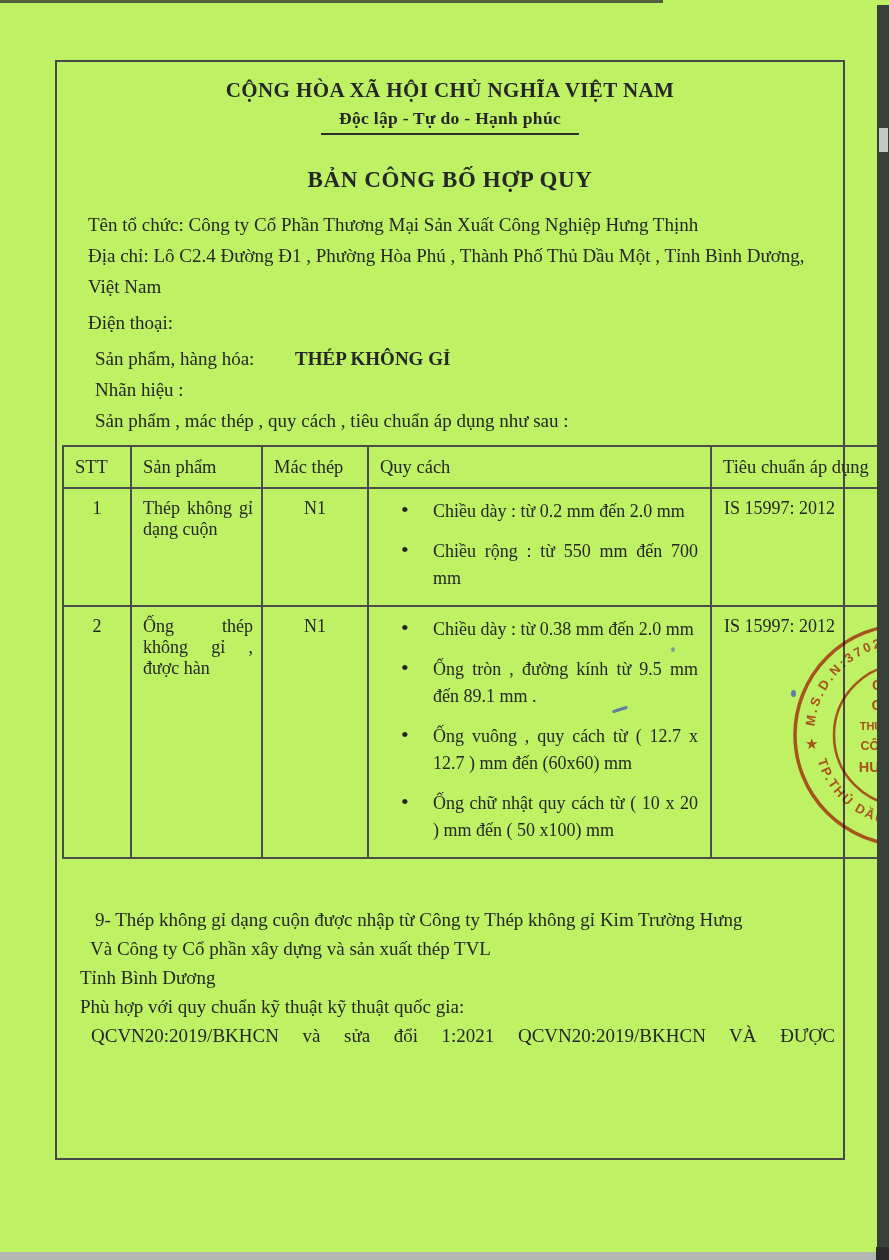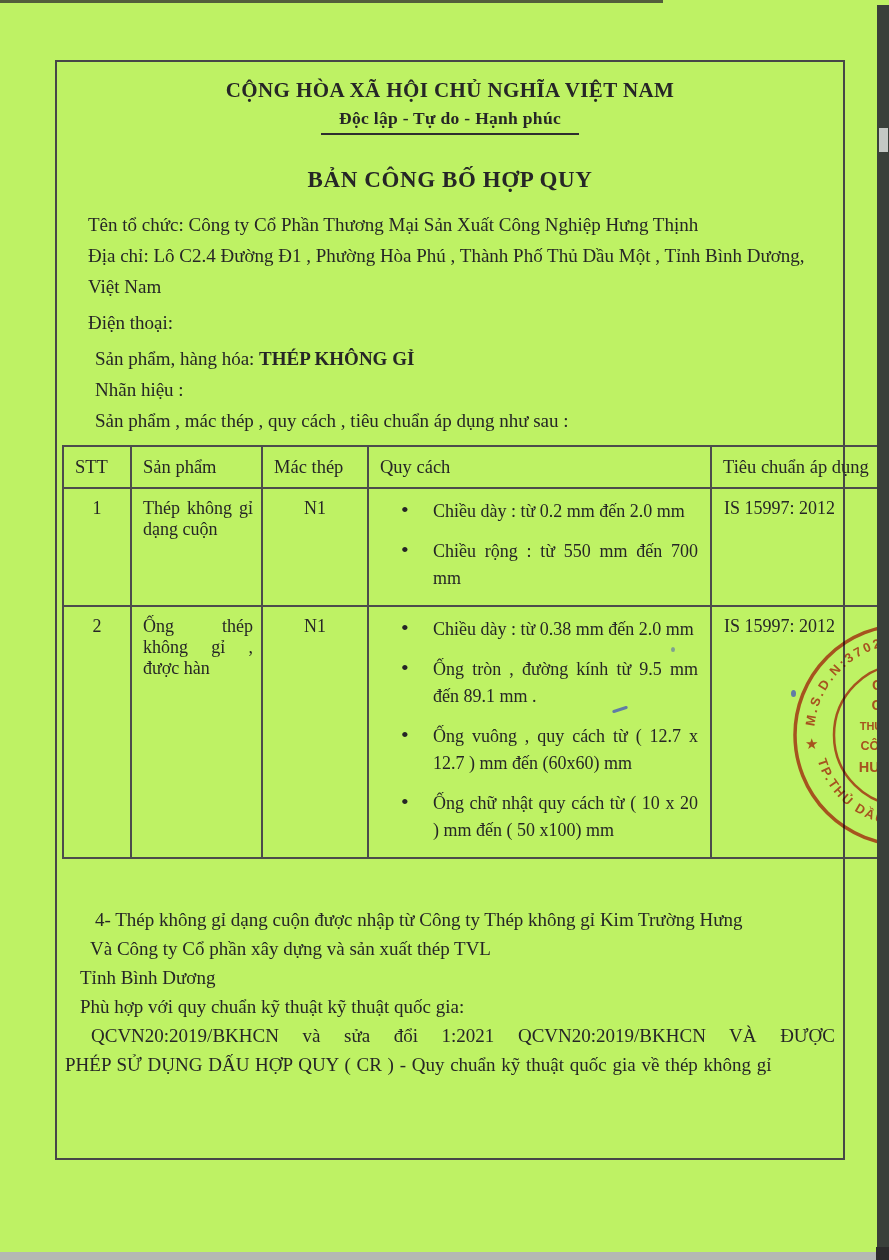--- a/index.html
+++ b/index.html
@@ -33,21 +33,21 @@
     display:inline-block;font-size:17.5px;font-weight:bold;
     padding:0 18px 4px 18px;border-bottom:2.5px solid #2e2e2e;letter-spacing:.3px;
   }
   .doc-title{margin-top:32px;font-size:23px;font-weight:bold;letter-spacing:.6px;}
   .doc-number{margin-top:9px;font-size:18px;}
 
   .info{margin:16px 34px 0 31px;font-size:19px;line-height:31px;}
   .info p{margin:0;}
   .info .gap{margin-top:5px;}
   .indent2{padding-left:7px;}
-  .bold{font-weight:bold;}
+  .bold{font-weight:bold;margin-left:36px;}
 
   table.spec{
     border-collapse:collapse; margin:9px 0 0 5px; width:775px;
     font-size:18px; table-layout:fixed;
   }
   table.spec th, table.spec td{
     border:2px solid #4c4c4c; vertical-align:top; padding:0;
     overflow:hidden;
   }
   table.spec th{
@@ -143,26 +143,25 @@
                 <div class="bullet">Ống vuông , quy cách từ ( 12.7 x 12.7 ) mm đến (60x60) mm</div>
                 <div class="bullet">Ống chữ nhật quy cách từ ( 10 x 20 ) mm đến ( 50 x100) mm</div>
               </div>
         </td>
         <td class="c-tc">IS 15997: 2012</td>
       </tr>
     </tbody>
       </table>
 
     <div class="notes">
-      <div class="note1a">4-  Thép không gỉ dạng cuộn được nhập từ Công ty Thép không gỉ Kim Trường Hưng</div>
+      <div class="note1a">9-  Thép không gỉ dạng cuộn được nhập từ Công ty Thép không gỉ Kim Trường Hưng</div>
       <div class="note1b">Và Công ty Cổ phần xây dựng và sản xuất thép TVL</div>
       <div class="province">Tỉnh Bình Dương</div>
       <div class="conf-intro">Phù hợp với quy chuẩn kỹ thuật kỹ thuật quốc gia:</div>
       <div class="conf-l1">QCVN20:2019/BKHCN và sửa đổi 1:2021 QCVN20:2019/BKHCN VÀ ĐƯỢC</div>
-      <div class="conf-l2">PHÉP SỬ DỤNG DẤU HỢP QUY ( CR ) -  Quy chuẩn kỹ thuật quốc gia về thép không gỉ</div>
     </div>
 
   </div>
 
   <svg class="stamp" viewBox="0 0 230 230" width="230" height="230">
     <circle class="ring" cx="115" cy="117" r="110" stroke-width="3.5"></circle>
     <circle class="ring" cx="115" cy="117" r="71" stroke-width="2.5"></circle>
     <defs>
       <path id="arcTop" d="M 24 117 A 91 91 0 0 1 206 117"></path>
       <path id="arcBot" d="M 24 117 A 91 91 0 0 0 206 117"></path>

